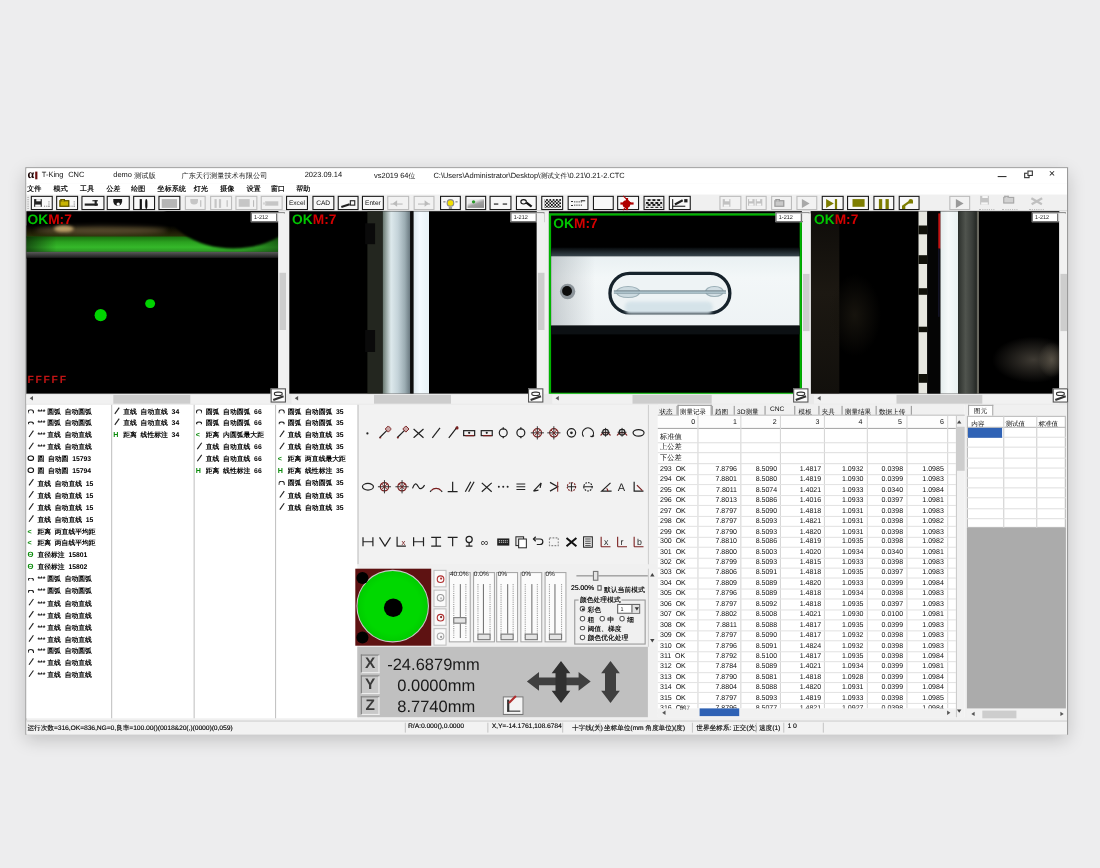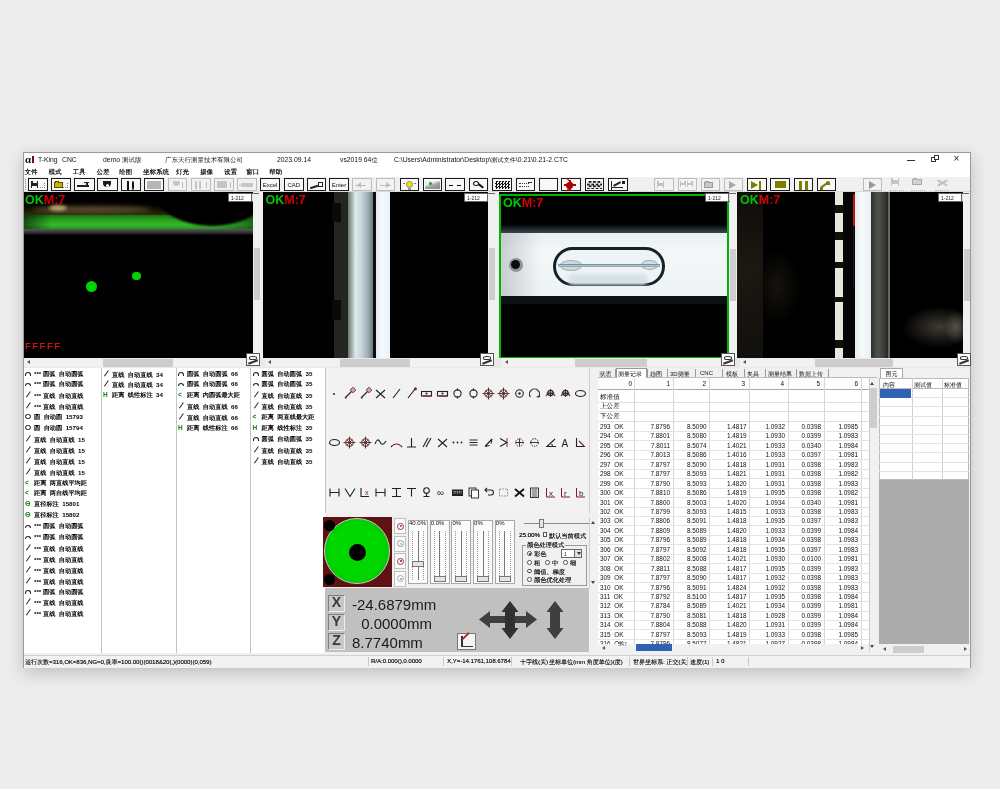--- a/index.html
+++ b/index.html
@@ -667,21 +667,21 @@
 <div class="t6" style="left:534px;top:576px;">颜色优化处理</div>
 <div class="sb" style="left:589px;top:517px;width:8px;height:70.5px;border-left:1px solid #d0d0d0;"></div>
 <div class="a" style="left:590.5px;top:519px;width:0;height:0;border:2.5px solid transparent;border-bottom:3.5px solid #444;"></div>
 <div class="a" style="left:590.5px;top:581px;width:0;height:0;border:2.5px solid transparent;border-top:3.5px solid #444;"></div>
 <div class="a" style="left:325px;top:588px;width:264px;height:64px;background:#c0c0c0;border-left:1px solid #c4c4c4;"></div>
 <div class="a" style="left:328px;top:594.5px;width:17px;height:17px;background:#c8c8c8;border:1.5px solid #7e7e7e;border-right-color:#ededed;border-bottom-color:#ededed;font:bold 14px 'Liberation Sans',sans-serif;color:#3a3a3a;text-align:center;line-height:13.5px;">X</div>
 <div class="a" style="left:352px;top:596.0px;width:80px;height:16px;font:15px 'Liberation Sans',sans-serif;color:#1a1a1a;text-align:right;">-24.6879mm</div>
 <div class="a" style="left:328px;top:613.5px;width:17px;height:17px;background:#c8c8c8;border:1.5px solid #7e7e7e;border-right-color:#ededed;border-bottom-color:#ededed;font:bold 14px 'Liberation Sans',sans-serif;color:#3a3a3a;text-align:center;line-height:13.5px;">Y</div>
 <div class="a" style="left:352px;top:615.0px;width:80px;height:16px;font:15px 'Liberation Sans',sans-serif;color:#1a1a1a;text-align:right;">0.0000mm</div>
 <div class="a" style="left:328px;top:632.5px;width:17px;height:17px;background:#c8c8c8;border:1.5px solid #7e7e7e;border-right-color:#ededed;border-bottom-color:#ededed;font:bold 14px 'Liberation Sans',sans-serif;color:#3a3a3a;text-align:center;line-height:13.5px;">Z</div>
-<div class="a" style="left:352px;top:634.0px;width:80px;height:16px;font:15px 'Liberation Sans',sans-serif;color:#1a1a1a;text-align:left;">8.7740mm</div>
+<div class="a" style="left:352px;top:634.0px;width:80px;height:16px;font:15px 'Liberation Sans',sans-serif;color:#1a1a1a;text-align:right;">8.7740mm</div>
 <svg class="a" style="left:479px;top:601px;" width="86" height="38" viewBox="0 0 86 38">
     <polygon points="0,18.5 11,10 11,15 47,15 47,10 58,18.5 47,27 47,22 11,22 11,27" fill="#3f3f3f"></polygon>
     <polygon points="31,0 39.5,11 36,11 36,27 39.5,27 31,38 22.5,27 26,27 26,11 22.5,11" fill="#303030"></polygon>
     <polygon points="76,0 84.5,11 81,11 81,27 84.5,27 76,38 67.5,27 71,27 71,11 67.5,11" fill="#3f3f3f"></polygon>
   </svg>
 <div class="a" style="left:457px;top:633px;width:19px;height:17px;background:#f4f4f4;border:1px solid #777;">
     <div style="position:absolute;left:3px;bottom:2px;width:1.5px;height:11px;background:#333;"></div>
     <div style="position:absolute;left:3px;bottom:2px;width:12px;height:1.5px;background:#333;"></div>
     <div style="position:absolute;left:5px;top:4px;width:9px;height:1.5px;background:#b03030;transform:rotate(-45deg);transform-origin:left bottom;"></div>
   </div>

